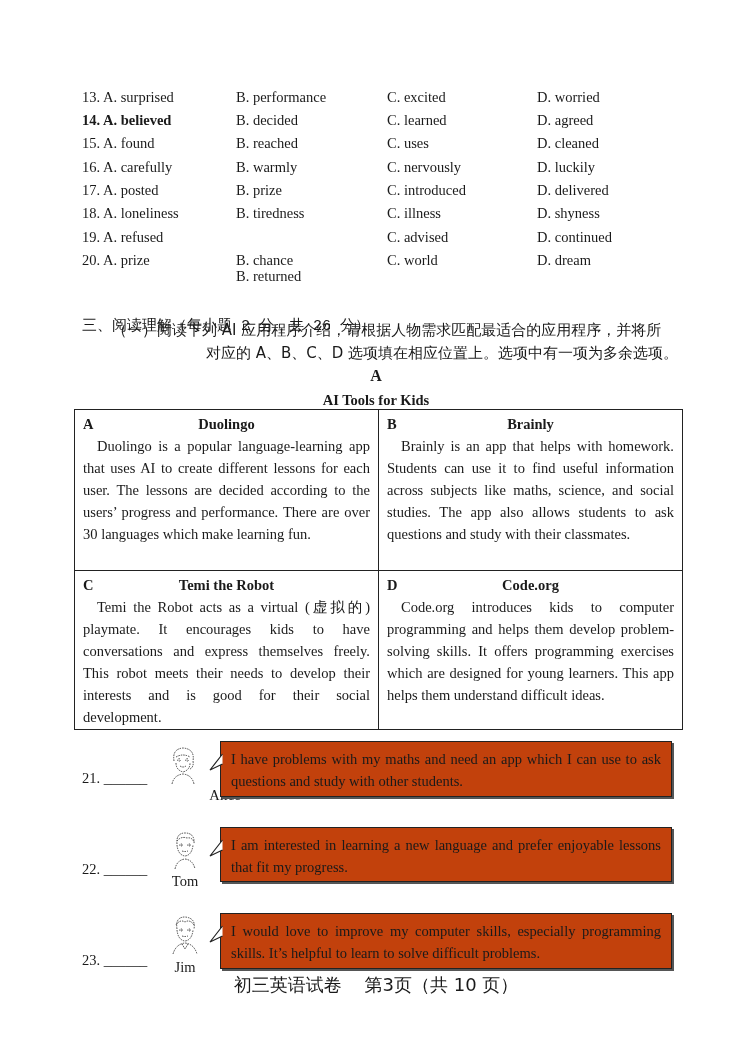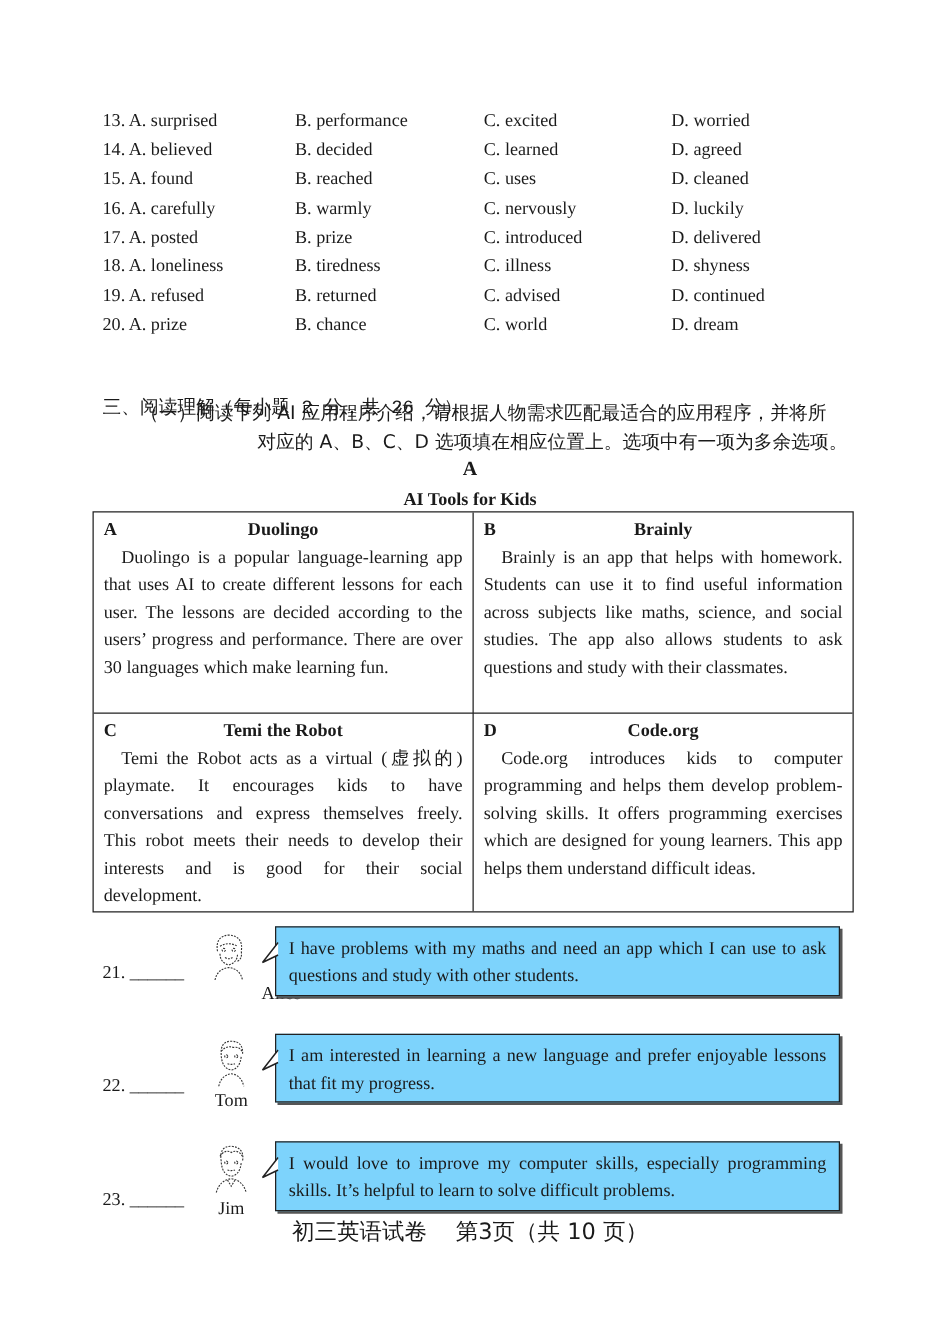--- a/index.html
+++ b/index.html
@@ -17,36 +17,36 @@
   .vdiv { position: absolute; left: 303px; top: 0; bottom: 0; border-left: 1.3px solid #222; }
   .hdiv { position: absolute; left: 0; right: 0; top: 160px; border-top: 1.3px solid #222; }
   .cell { position: absolute; box-sizing: border-box; padding: 3px 8px 0 8px; font-size: 14.5px; line-height: 22px; }
   .cell-head { position: relative; height: 22px; font-weight: bold; }
   .cell-letter { position: absolute; left: 0; }
   .cell-name { position: absolute; left: 0; right: 0; text-align: center; }
   .cell-body { text-align: justify; text-indent: 14px; }
   .q-num { position: absolute; left: 82px; font-size: 14.5px; }
   .avatar { position: absolute; width: 34px; height: 40px; }
   .avatar-name { position: absolute; font-size: 14.5px; text-align: center; width: 40px; }
-  .bubble { position: absolute; left: 220px; width: 452px; border: 1.3px solid #222; box-shadow: 2px 2px 0 #555; padding: 6px 10px; box-sizing: border-box; font-size: 14.5px; line-height: 22px; text-align: justify; background: #7dd3fc; }
+  .bubble { position: absolute; left: 220px; width: 452px; border: 1.3px solid #222; box-shadow: 2px 2px 0 #555; padding: 6px 10px; box-sizing: border-box; font-size: 14.5px; line-height: 22px; text-align: justify; background: #c2410c; }
   .bubble-tail { position: absolute; left: -12px; top: 10px; width: 14px; height: 24px; }
   .footer { position: absolute; left: 0; width: 752px; top: 973px; text-align: center; font-size: 18px; font-family: "DejaVu Sans", sans-serif; }
 </style>
 </head>
 <body>
 
 <div>
   <div class="opt-row" style="top:86px;">
     <span class="opt" style="left:0;"><span>13.</span> <span>A. surprised</span></span>
     <span class="opt" style="left:154px;">B. performance</span>
     <span class="opt" style="left:305px;">C. excited</span>
     <span class="opt" style="left:455px;">D. worried</span>
   </div>
   <div class="opt-row" style="top:109px;">
-    <span class="opt" style="left:0;"><span>14.</span> <span>A. believed</span></span>
+    <span class="opt" style="left:0;font-weight:bold;"><span>14.</span> <span>A. believed</span></span>
     <span class="opt" style="left:154px;">B. decided</span>
     <span class="opt" style="left:305px;">C. learned</span>
     <span class="opt" style="left:455px;">D. agreed</span>
   </div>
   <div class="opt-row" style="top:132px;">
     <span class="opt" style="left:0;"><span>15.</span> <span>A. found</span></span>
     <span class="opt" style="left:154px;">B. reached</span>
     <span class="opt" style="left:305px;">C. uses</span>
     <span class="opt" style="left:455px;">D. cleaned</span>
   </div>
@@ -63,21 +63,21 @@
     <span class="opt" style="left:455px;">D. delivered</span>
   </div>
   <div class="opt-row" style="top:202px;">
     <span class="opt" style="left:0;"><span>18.</span> <span>A. loneliness</span></span>
     <span class="opt" style="left:154px;">B. tiredness</span>
     <span class="opt" style="left:305px;">C. illness</span>
     <span class="opt" style="left:455px;">D. shyness</span>
   </div>
   <div class="opt-row" style="top:226px;">
     <span class="opt" style="left:0;"><span>19.</span> <span>A. refused</span></span>
-    <span class="opt" style="left:154px;">B. returned</span>
+    <span class="opt" style="left:154px;margin-top:39px;">B. returned</span>
     <span class="opt" style="left:305px;">C. advised</span>
     <span class="opt" style="left:455px;">D. continued</span>
   </div>
   <div class="opt-row" style="top:249px;">
     <span class="opt" style="left:0;"><span>20.</span> <span>A. prize</span></span>
     <span class="opt" style="left:154px;">B. chance</span>
     <span class="opt" style="left:305px;">C. world</span>
     <span class="opt" style="left:455px;">D. dream</span>
   </div>
 </div>

